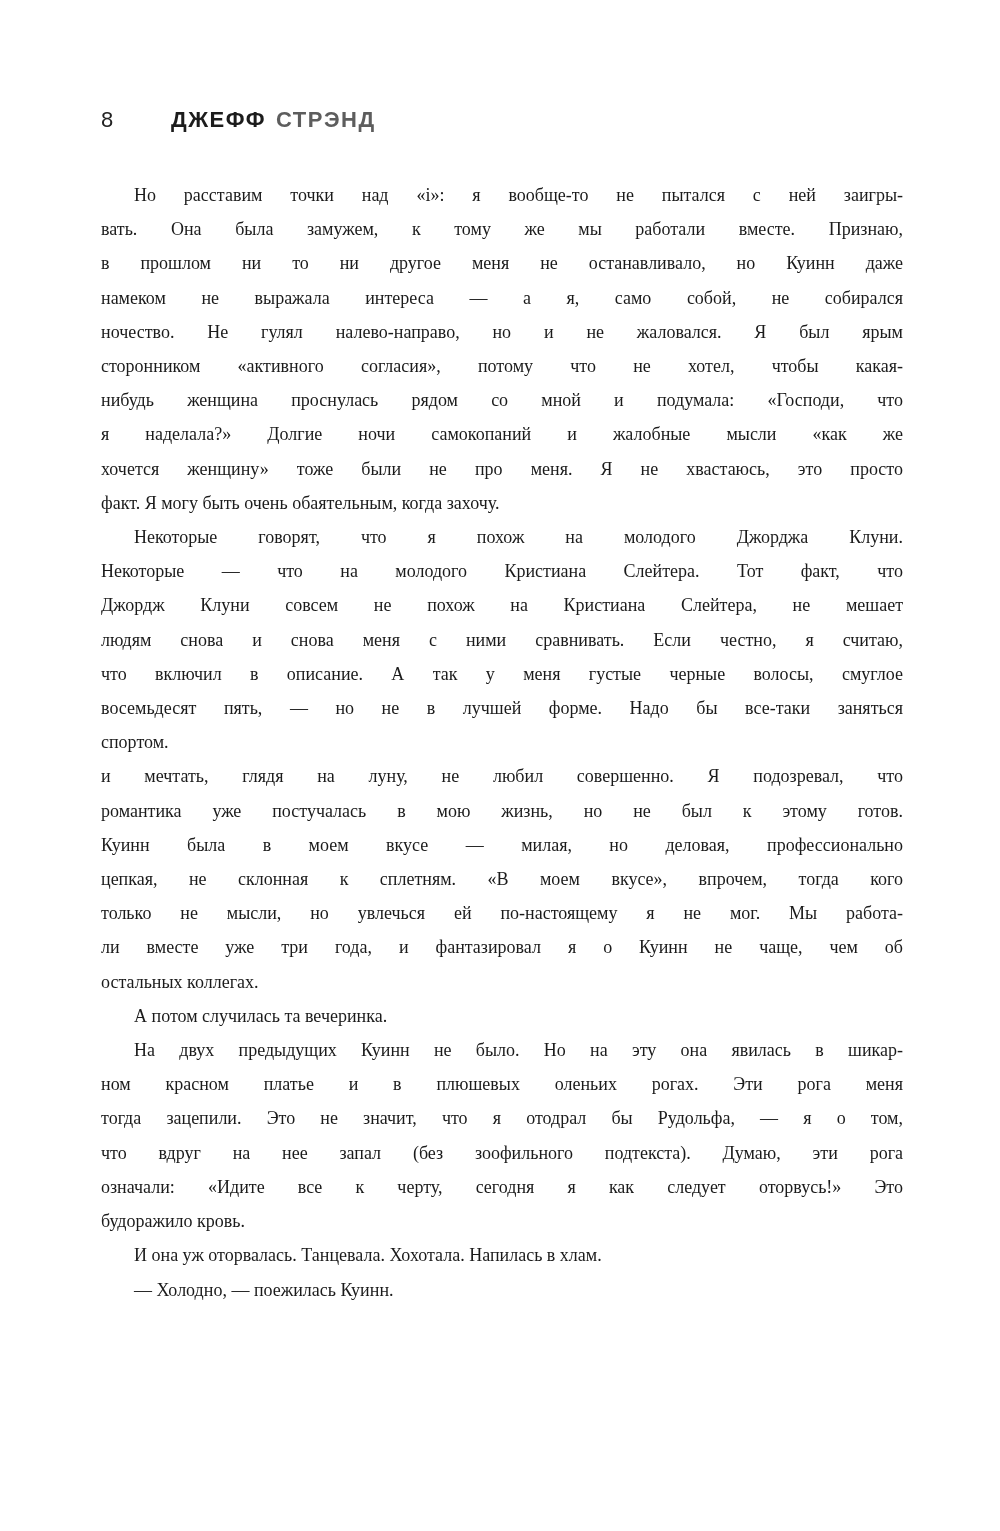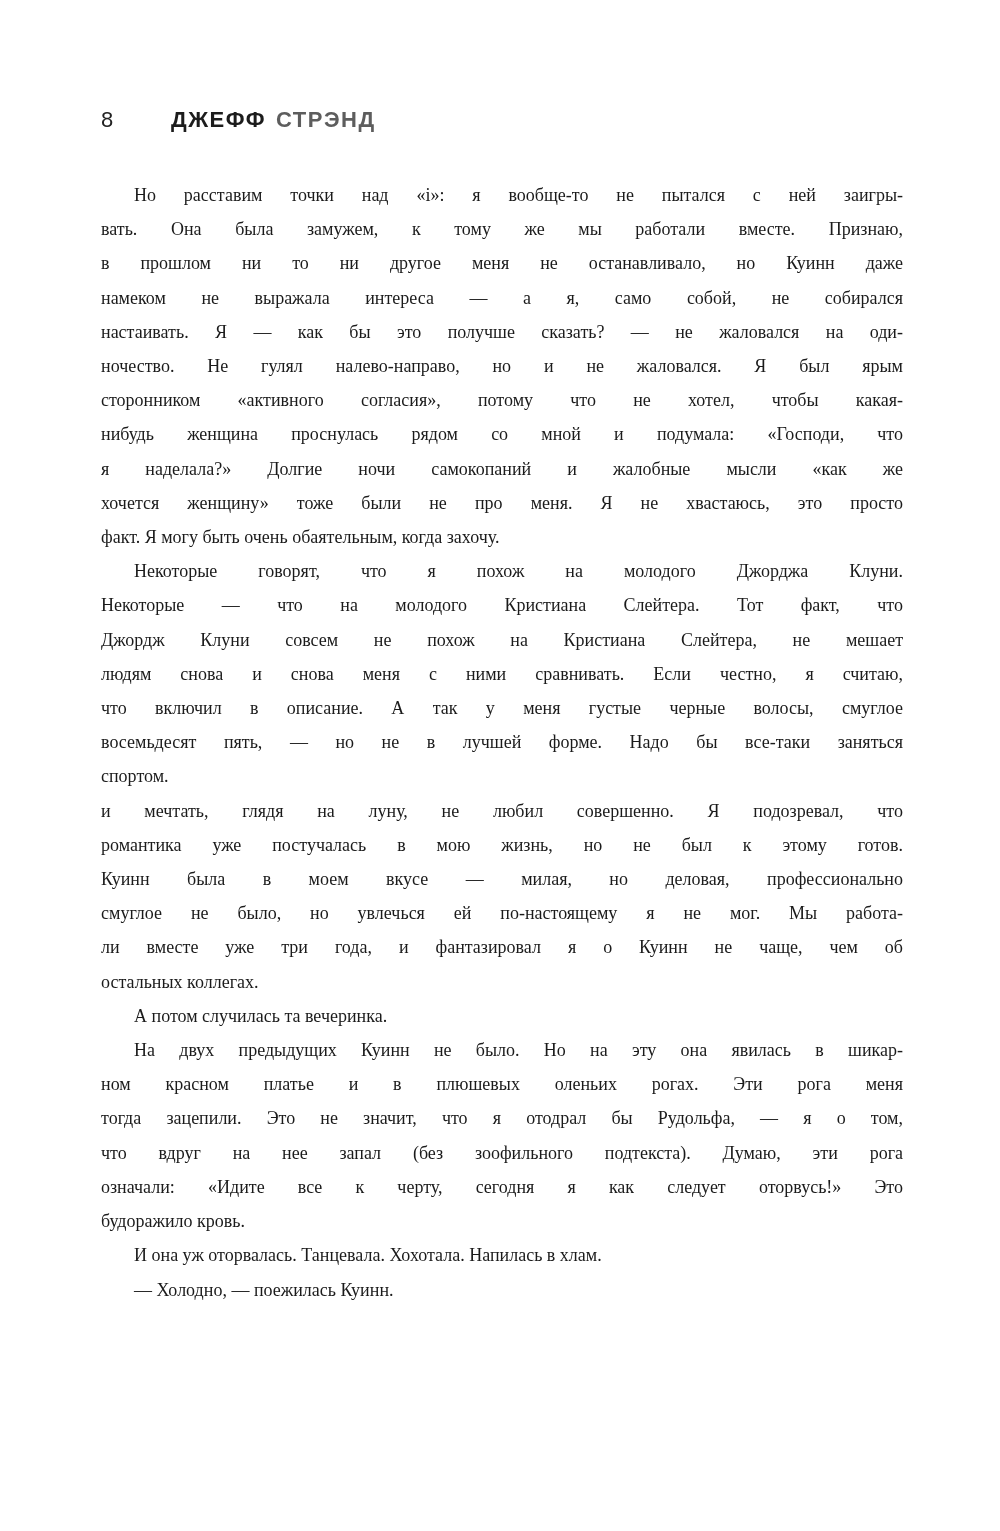--- a/index.html
+++ b/index.html
@@ -66,38 +66,38 @@
     <span class="author-name">
       <span class="author-first">ДЖЕФФ</span><span class="author-last">СТРЭНД</span>
     </span>
   </div>
 
   <div class="body-text">
       <div class="line first">Но расставим точки над «i»: я вообще-то не пытался с ней заигры-</div>
       <div class="line">вать. Она была замужем, к тому же мы работали вместе. Признаю,</div>
       <div class="line">в прошлом ни то ни другое меня не останавливало, но Куинн даже</div>
       <div class="line">намеком не выражала интереса — а я, само собой, не собирался</div>
-      <div class="line">настаивать. Я — как бы это получше сказать? — не жаловался на оди-</div>
       <div class="line">ночество. Не гулял налево-направо, но и не жаловался. Я был ярым</div>
       <div class="line">сторонником «активного согласия», потому что не хотел, чтобы какая-</div>
       <div class="line">нибудь женщина проснулась рядом со мной и подумала: «Господи, что</div>
       <div class="line">я наделала?» Долгие ночи самокопаний и жалобные мысли «как же</div>
       <div class="line">хочется женщину» тоже были не про меня. Я не хвастаюсь, это просто</div>
       <div class="line last">факт. Я могу быть очень обаятельным, когда захочу.</div>
       <div class="line first">Некоторые говорят, что я похож на молодого Джорджа Клуни.</div>
       <div class="line">Некоторые — что на молодого Кристиана Слейтера. Тот факт, что</div>
       <div class="line">Джордж Клуни совсем не похож на Кристиана Слейтера, не мешает</div>
       <div class="line">людям снова и снова меня с ними сравнивать. Если честно, я считаю,</div>
       <div class="line">что включил в описание. А так у меня густые черные волосы, смуглое</div>
       <div class="line">восемьдесят пять, — но не в лучшей форме. Надо бы все-таки заняться</div>
       <div class="line last">спортом.</div>
       <div class="line">и мечтать, глядя на луну, не любил совершенно. Я подозревал, что</div>
       <div class="line">романтика уже постучалась в мою жизнь, но не был к этому готов.</div>
       <div class="line">Куинн была в моем вкусе — милая, но деловая, профессионально</div>
-      <div class="line">смуглое не было, но увлечься ей по-настоящему я не мог. Мы работа-</div>
+      <div class="line">цепкая, не склонная к сплетням. «В моем вкусе», впрочем, тогда кого</div>
+      <div class="line">только не мысли, но увлечься ей по-настоящему я не мог. Мы работа-</div>
       <div class="line">ли вместе уже три года, и фантазировал я о Куинн не чаще, чем об</div>
       <div class="line last">остальных коллегах.</div>
       <div class="line first last">А потом случилась та вечеринка.</div>
       <div class="line first">На двух предыдущих Куинн не было. Но на эту она явилась в шикар-</div>
       <div class="line">ном красном платье и в плюшевых оленьих рогах. Эти рога меня</div>
       <div class="line">тогда зацепили. Это не значит, что я отодрал бы Рудольфа, — я о том,</div>
       <div class="line">что вдруг на нее запал (без зоофильного подтекста). Думаю, эти рога</div>
       <div class="line">означали: «Идите все к черту, сегодня я как следует оторвусь!» Это</div>
       <div class="line last">будоражило кровь.</div>
       <div class="line first last">И она уж оторвалась. Танцевала. Хохотала. Напилась в хлам.</div>

